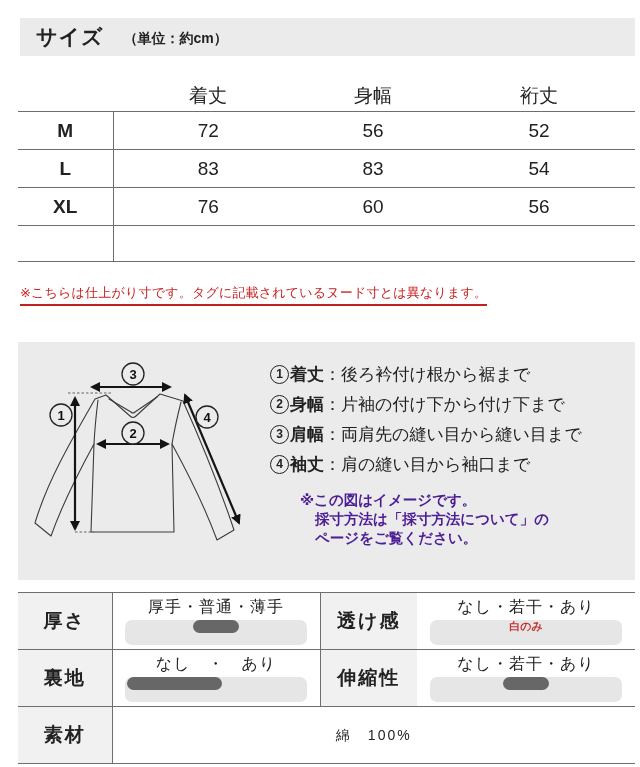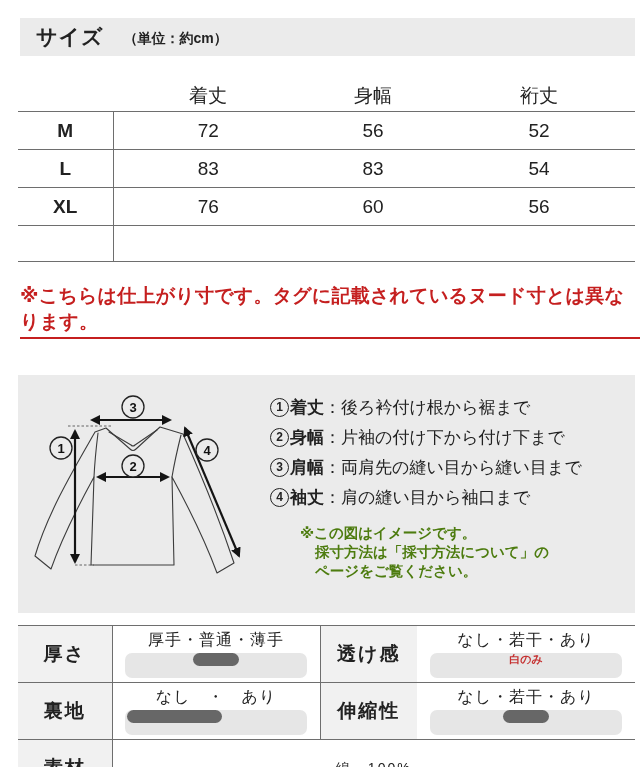--- a/index.html
+++ b/index.html
@@ -20,38 +20,38 @@
   .size-table{margin:24px 5px 0 18px;width:617px;table-layout:fixed;}
   .size-table th,.size-table td{text-align:center;font-size:19px;padding:0;}
   .size-table thead td{height:31px;font-weight:500;}
   .size-table tbody tr{border-top:1px solid #6e6e6e;}
   .size-table tbody{border-bottom:1px solid #6e6e6e;}
   .size-table tbody th{font-weight:700;border-right:1px solid #6e6e6e;height:37px;}
   .size-table .empty-row th,.size-table .empty-row td{height:35px;}
   
   .notice{margin:21px 0 0 20px;}
   .notice span{
-    color:#c51f1f;font-size:19px;font-weight:700;letter-spacing:.2px;
+    color:#c51f1f;font-size:13px;font-weight:400;letter-spacing:.2px;
     border-bottom:2px solid #c51f1f;padding-bottom:2px;display:inline-block;
   }
   
   .diagram{
     margin:36px 5px 0 18px;width:617px;height:238px;background:#ebebeb;
     display:flex;box-sizing:border-box;
   }
   .shirt-svg{width:238px;height:234px;flex:0 0 238px;margin:2px 0 0 2px;}
   .legend{padding:17px 0 0 12px;font-size:17px;}
   .legend-row{display:flex;align-items:center;height:30px;white-space:nowrap;}
   .circ{
     display:inline-flex;width:19px;height:19px;box-sizing:border-box;
     border:1.5px solid #222;border-radius:50%;align-items:center;justify-content:center;
     font-size:12px;font-weight:700;margin-right:1px;flex:0 0 19px;
   }
   .legend-row .lbl{font-weight:700;}
-  .diagram-note{margin:12px 0 0 30px;color:#4d7c0f;font-size:14.5px;font-weight:700;line-height:19px;}
+  .diagram-note{margin:12px 0 0 30px;color:#4c1d95;font-size:14.5px;font-weight:700;line-height:19px;}
   .diagram-note div:nth-child(n+2){padding-left:15px;}
   
   .spec-table{margin:12px 5px 0 18px;width:617px;table-layout:fixed;}
   .spec-table tr{border-top:1px solid #6e6e6e;}
   .spec-table{border-bottom:1px solid #6e6e6e;padding-left:20px;}
   .spec-table th{
     background:#f1f1f1;font-size:19px;font-weight:700;letter-spacing:2px;
     height:56px;padding:0;
   }
   .spec-table th.c1{border-right:1px solid #6e6e6e;}

